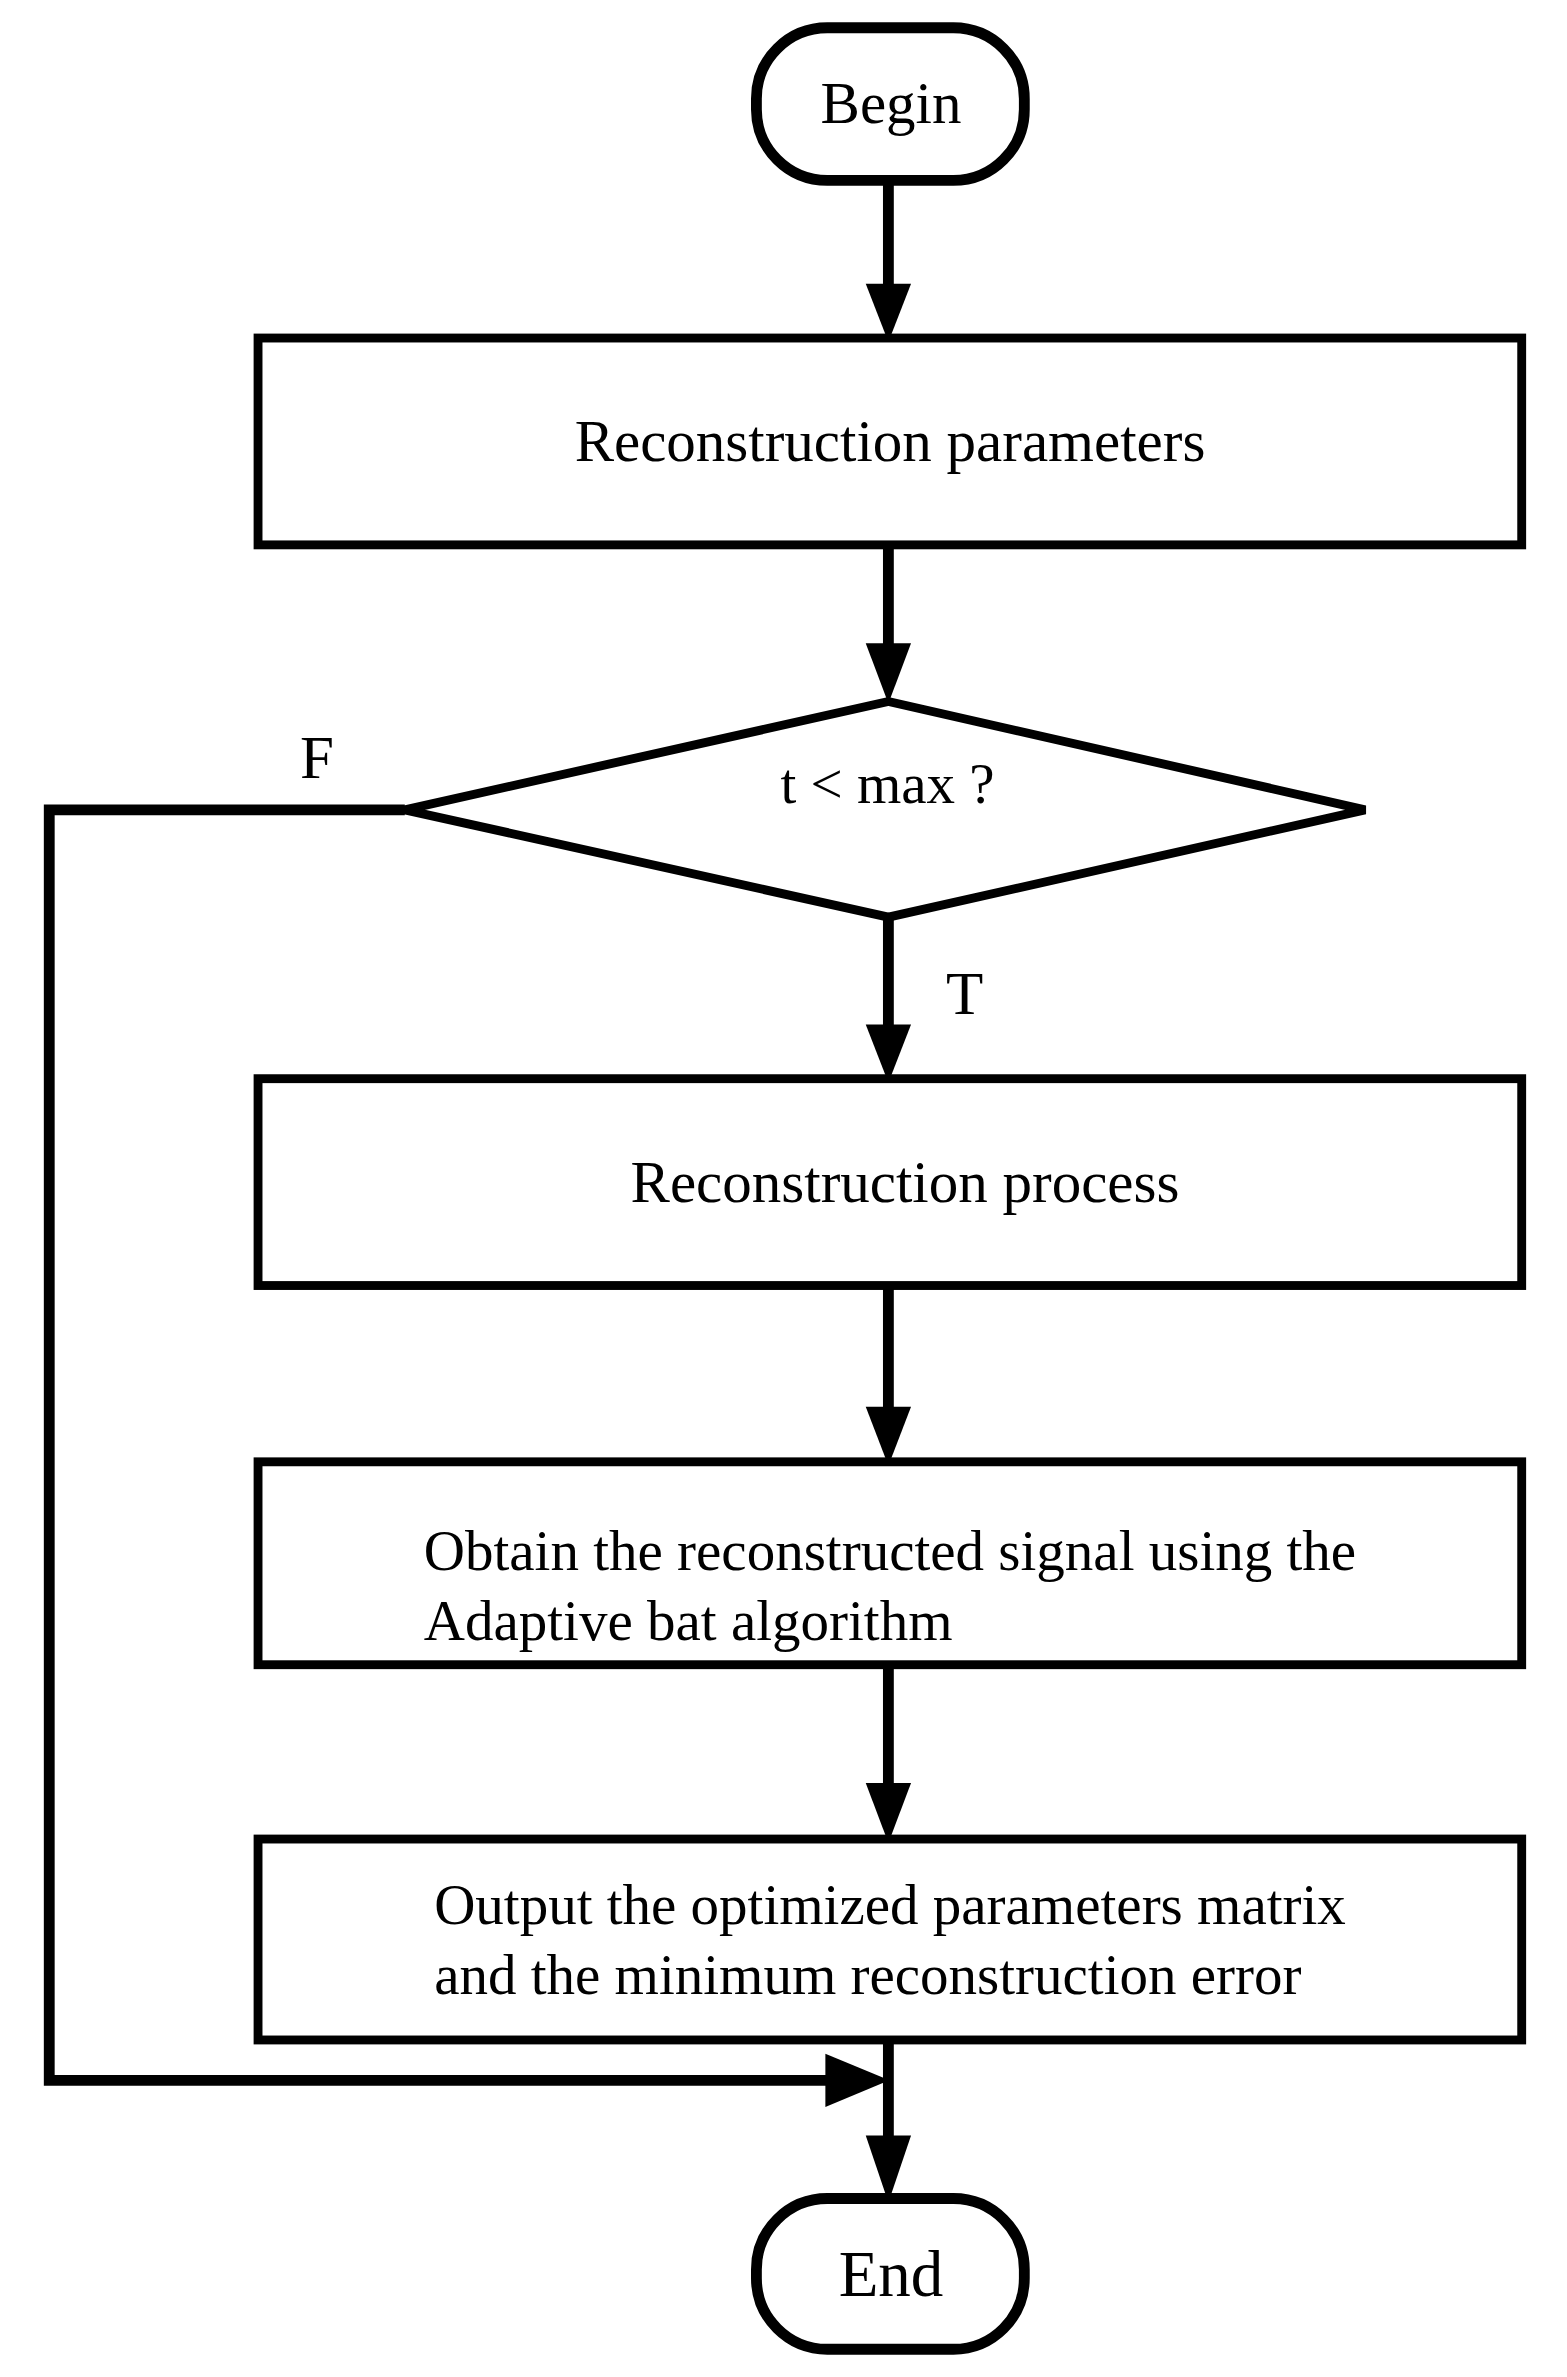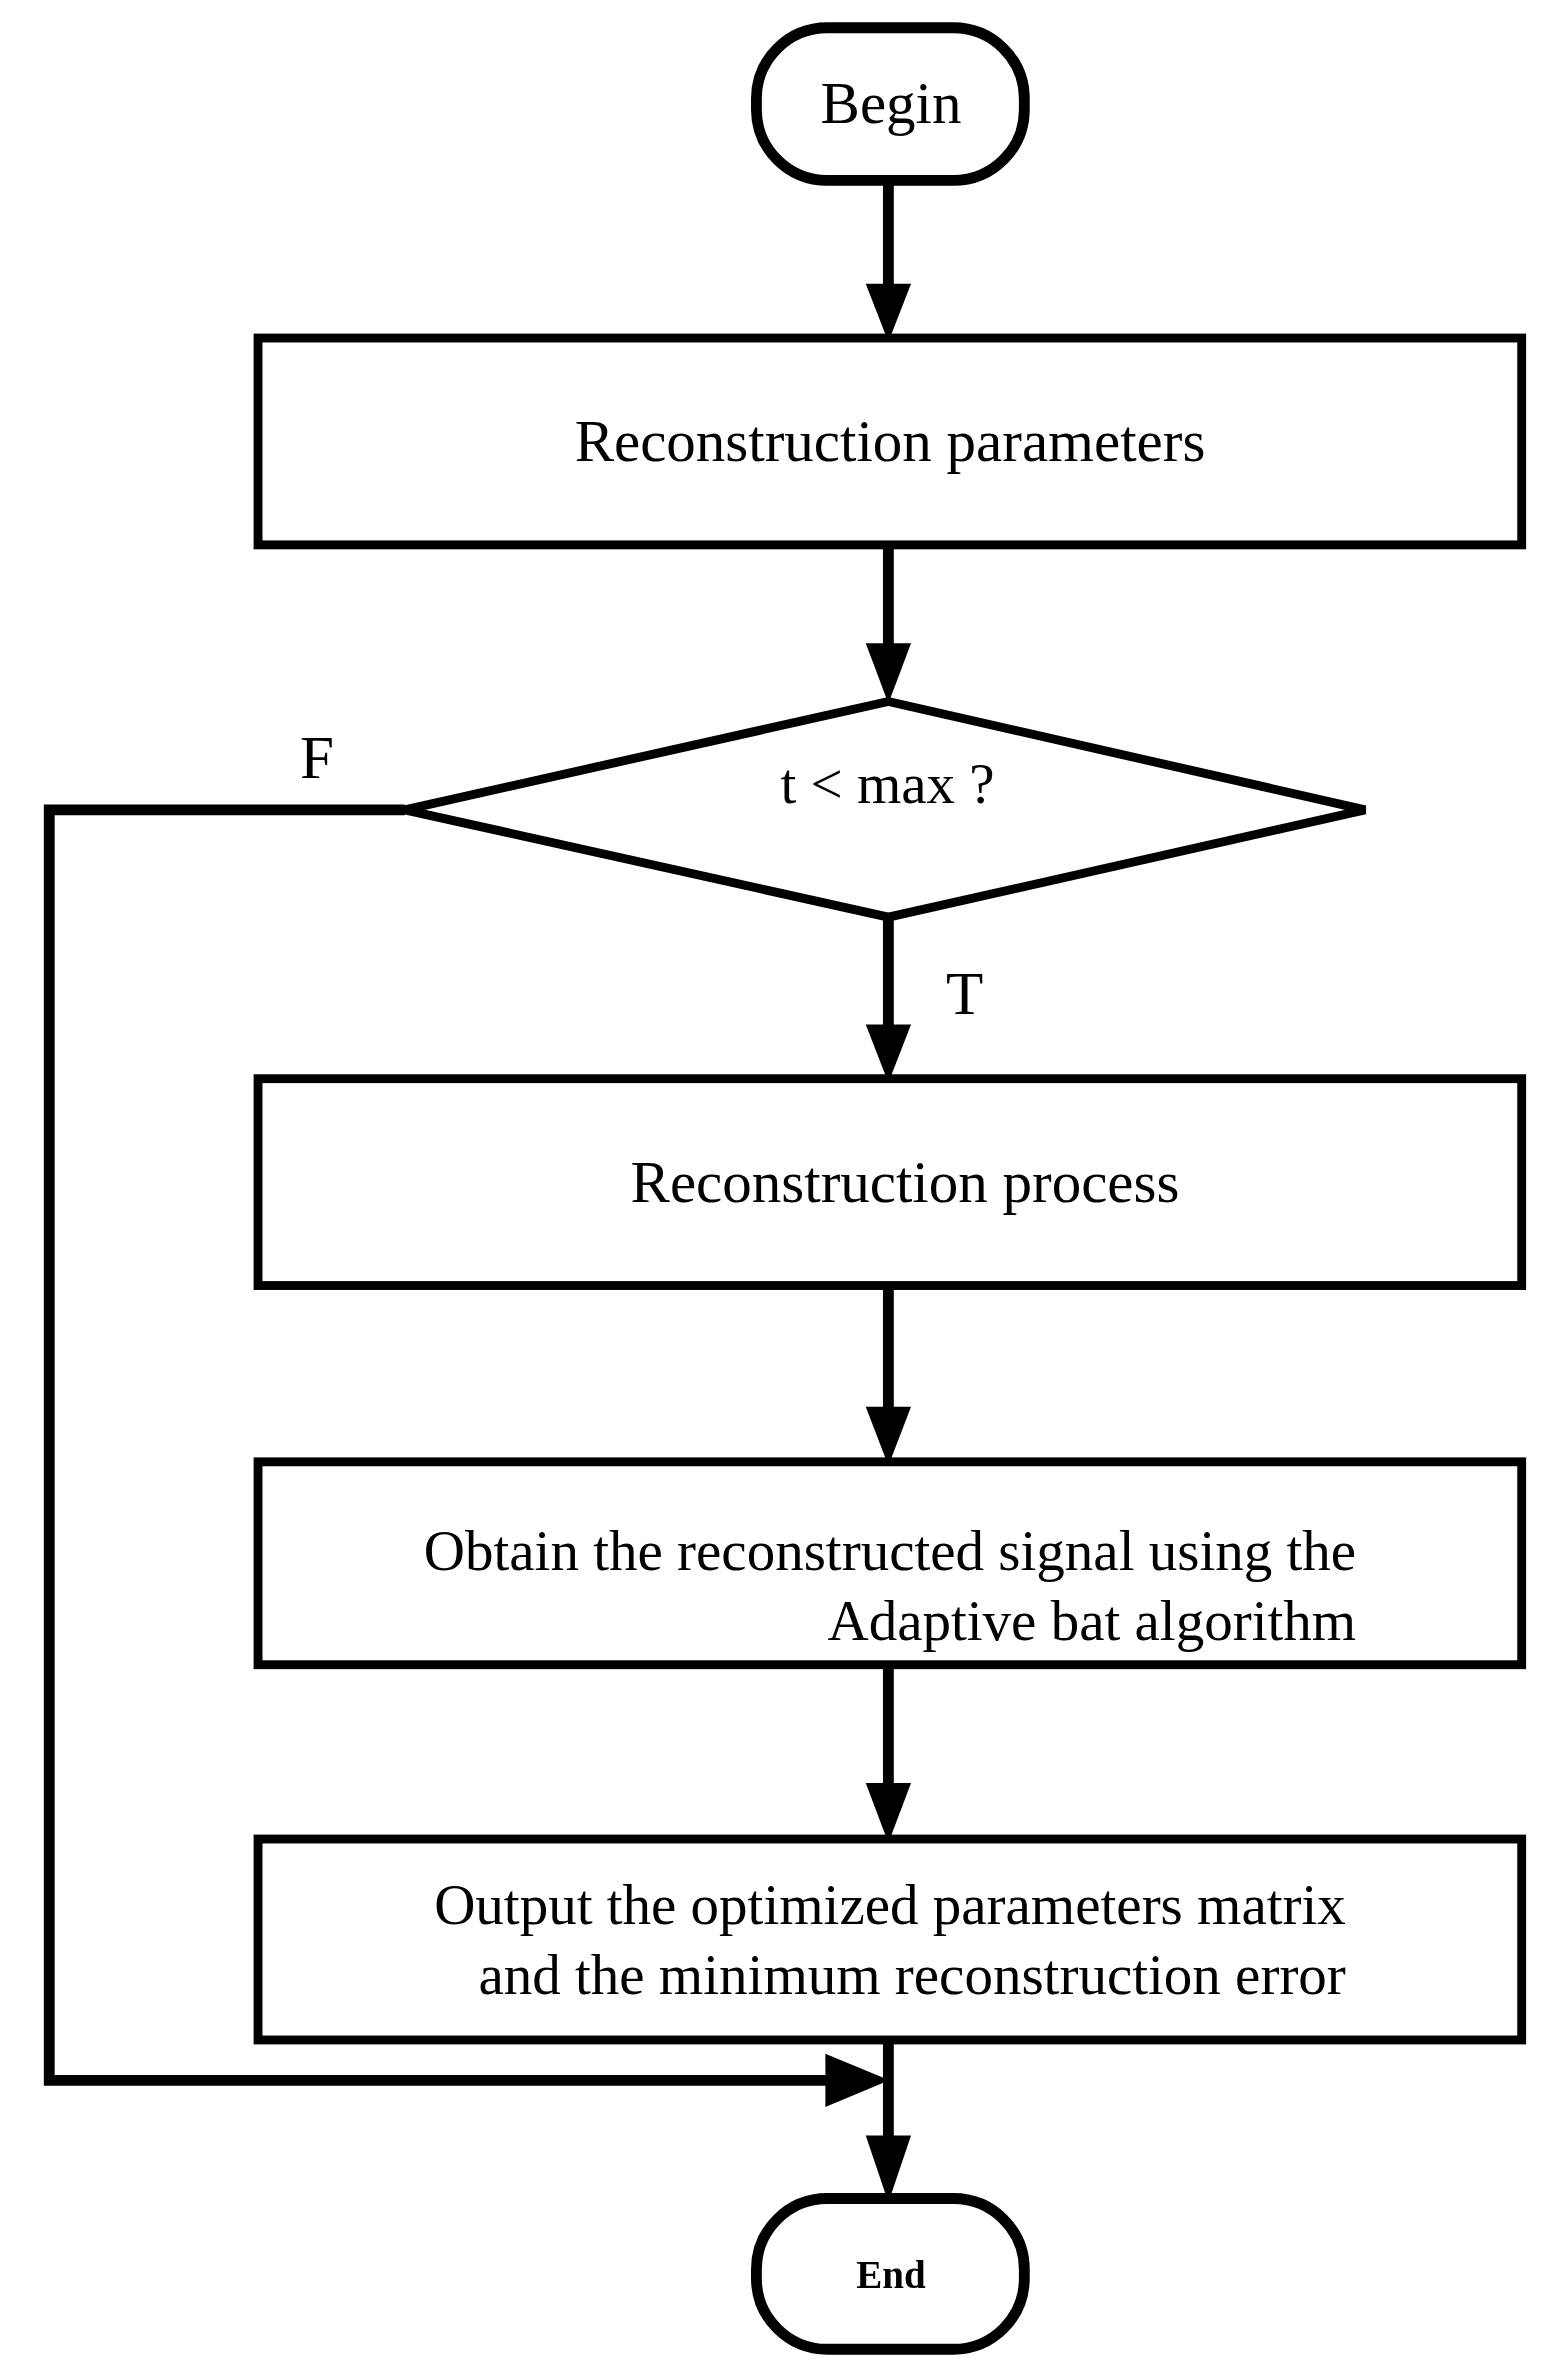--- a/index.html
+++ b/index.html
@@ -21,21 +21,21 @@
     left: 0;
     top: 0;
     width: 1567px;
     height: 2378px;
   }
   .node-text {
     position: absolute;
     display: flex;
     align-items: center;
     justify-content: center;
-    text-align: right;
+    text-align: left;
     color: #000000;
     font-family: "Liberation Serif", "DejaVu Serif", serif;
     line-height: 1.22;
     white-space: pre-line;
     pointer-events: none;
   }
   .edge-label {
     position: absolute;
     color: #000000;
     font-family: "Liberation Serif", "DejaVu Serif", serif;
@@ -107,20 +107,20 @@
   <div class="node-text" style="left:592px; top:723px; width:591px; height:122px; font-size:57px;">t &lt; max ?</div>
 
   <div class="node-text" style="left:273px; top:1079px; width:1264px; height:207px; font-size:59px;">Reconstruction process</div>
 
   <div class="node-text" style="left:268px; top:1484px; width:1244px; height:203px; font-size:57px;">Obtain the reconstructed signal using the
 Adaptive bat algorithm</div>
 
   <div class="node-text" style="left:268px; top:1839px; width:1244px; height:201px; font-size:57px;">Output the optimized parameters matrix
 and the minimum reconstruction error</div>
 
-  <div class="node-text" style="left:757px; top:2199px; width:268px; height:151px; font-size:39px;font-weight:bold;">End</div>
+  <div class="node-text" style="left:757px; top:2199px; width:268px; height:151px; font-size:65px;">End</div>
 
   <div class="edge-label" style="left:300px; top:727px; font-size:61px;">F</div>
 
   <div class="edge-label" style="left:946px; top:963px; font-size:61px;">T</div>
 
 </div>
 
 
 </body></html>

